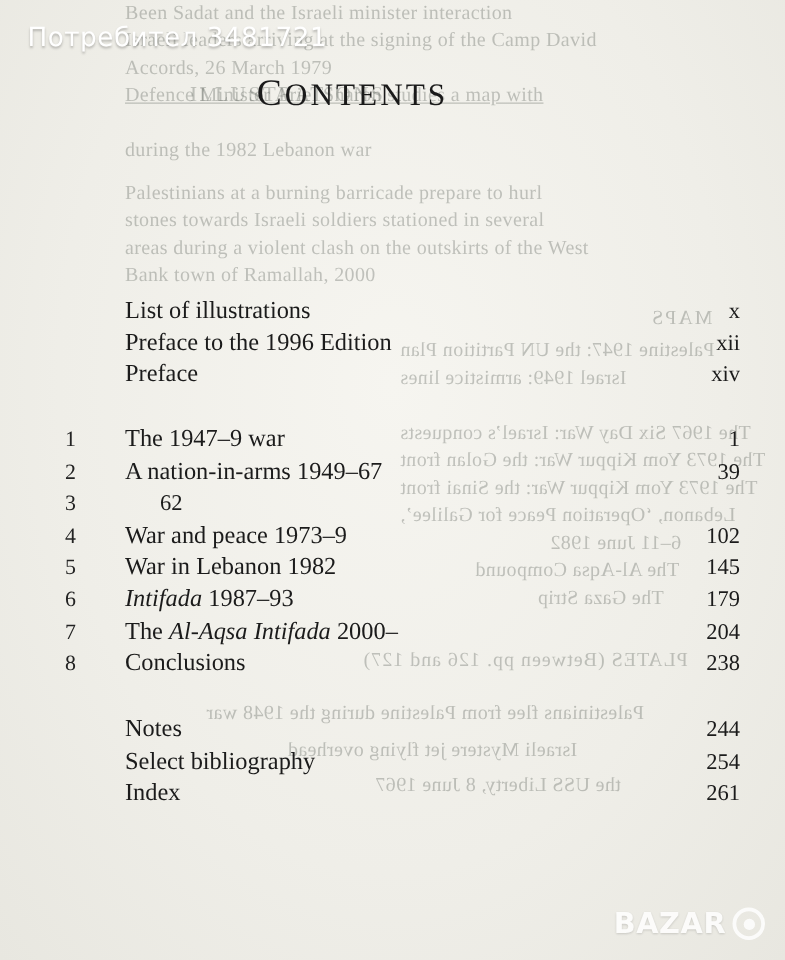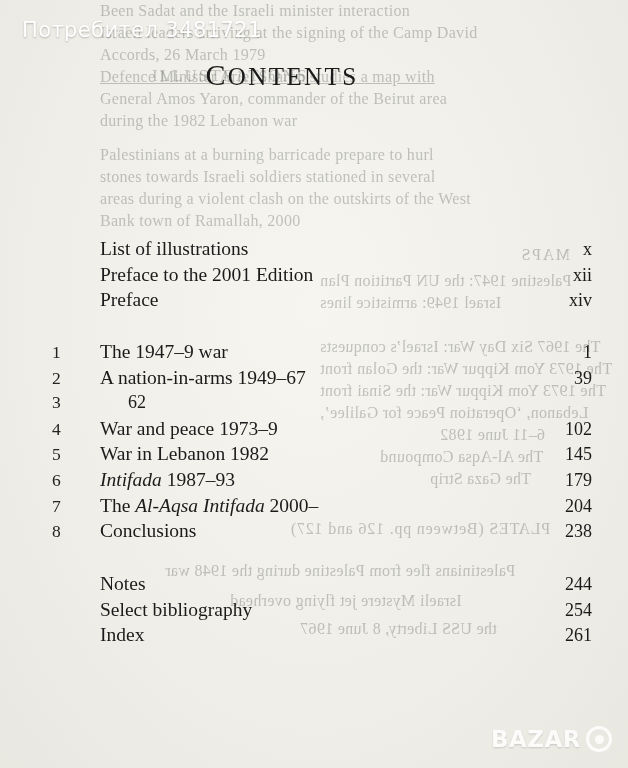--- a/index.html
+++ b/index.html
@@ -158,21 +158,20 @@
 </style>
 </head>
 <body>
 
 <div id="page">
 
   <div class="ghost" style="left:100px; top:2px; font-size:16px;">Been Sadat and the Israeli minister interaction</div>
   <div class="ghost" style="left:100px; top:24px; font-size:16px;">Israeli leaders arriving at the signing of the Camp David</div>
   <div class="ghost" style="left:100px; top:46px; font-size:16px;">Accords, 26 March 1979</div>
   <div class="ghost" style="left:100px; top:68px; font-size:16px;text-decoration:underline;">Defence Minister Ariel Sharon studies a map with</div>
-  <div class="ghost" style="left:100px; top:90px; font-size:16px;">General Amos Yaron, commander of the Beirut area</div>
   <div class="ghost" style="left:100px; top:112px; font-size:16px;">during the 1982 Lebanon war</div>
   <div class="ghost" style="left:100px; top:168px; font-size:16px;">stones towards Israeli soldiers stationed in several</div>
   <div class="ghost" style="left:100px; top:146px; font-size:16px;">Palestinians at a burning barricade prepare to hurl</div>
   <div class="ghost" style="left:100px; top:190px; font-size:16px;">areas during a violent clash on the outskirts of the West</div>
   <div class="ghost" style="left:100px; top:212px; font-size:16px;">Bank town of Ramallah, 2000</div>
 
   <div class="ghost" style="left:152px; top:66px; font-size:17px; letter-spacing:2px;">ILLUSTRATIONS</div>
   <div class="ghost flip" style="left:520px; top:246px; font-size:16px; letter-spacing:1.6px;">MAPS</div>
 
   <div class="ghost flip" style="left:320px; top:272px; font-size:16px;">Palestine 1947: the UN Partition Plan</div>
@@ -197,21 +196,21 @@
     </div>
 
     <div class="front-list">
       <div class="row">
         <span class="num"></span>
         <span class="label">List of illustrations</span>
         <span class="page">x</span>
       </div>
       <div class="row">
         <span class="num"></span>
-        <span class="label">Preface to the 2001 Edition</span>
+        <span class="label">Preface to the 1996 Edition</span>
         <span class="page">xii</span>
       </div>
       <div class="row">
         <span class="num"></span>
         <span class="label">Preface</span>
         <span class="page">xiv</span>
       </div>
     </div>
 
     <div class="chap-list">

